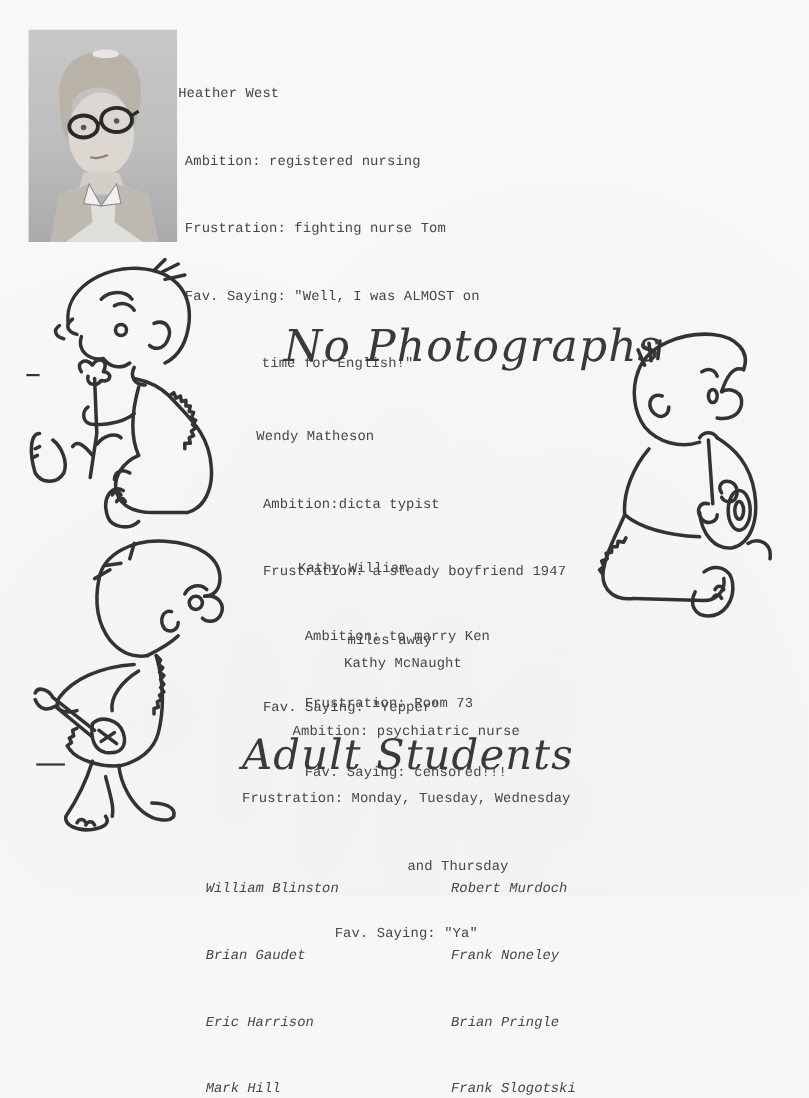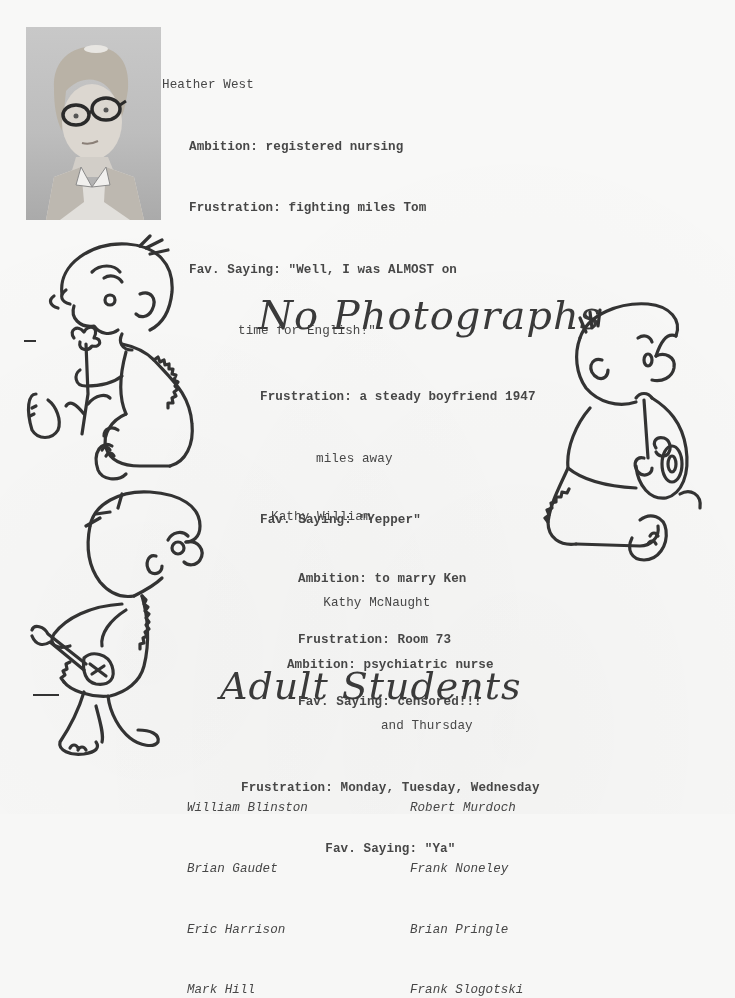--- a/index.html
+++ b/index.html
@@ -26,21 +26,21 @@
     }
     .typed {
       position: absolute;
       font-size: 12.6px;
       line-height: 20.5px;
       white-space: pre;
       letter-spacing: 0.1px;
       color: #474747;
     }
     .typed .line { display: block; }
-    .indent1 { padding-left: 27px; font-weight: bold; }
+    .indent1 { padding-left: 6px; }
     .indent-wrap { padding-left: 76px; }
 
     .script-title {
       position: absolute;
       font-family: "DejaVu Serif", "Liberation Serif", serif;
       font-style: italic;
       color: #3a3a3a;
       white-space: nowrap;
       letter-spacing: 1px;
     }
@@ -100,45 +100,47 @@
       <path d="M28 150 L55 140 L58 175 L34 193 L20 193 Z" fill="#bdb8b0"></path>
       <path d="M108 150 L80 140 L78 175 L104 193 L118 193 Z" fill="#bdb8b0"></path>
       <path d="M55 140 L66 160 L50 158 Z" fill="#f1f0ee" stroke="#8a8a8a" stroke-width="1"></path>
       <path d="M80 140 L66 160 L84 158 Z" fill="#f1f0ee" stroke="#8a8a8a" stroke-width="1"></path>
     </svg>
   </div>
 
   <div class="typed" style="left:162px; top:34px;">
     <span class="line">Heather West</span>
     <span class="line indent1">Ambition: registered nursing</span>
-    <span class="line indent1">Frustration: fighting miles Tom</span>
+    <span class="line indent1">Frustration: fighting nurse Tom</span>
     <span class="line indent1">Fav. Saying: "Well, I was ALMOST on</span>
     <span class="line indent-wrap">time for English!"</span>
   </div>
 
   <div class="script-title" style="left:258px; top:292px; font-size:40px;">No Photographs</div>
 
   <div class="typed" style="left:233px; top:346px;">
+    <span class="line">Wendy Matheson</span>
+    <span class="line indent1">Ambition:dicta typist</span>
     <span class="line indent1">Frustration: a steady boyfriend 1947</span>
     <span class="line" style="padding-left:83px;">miles away</span>
     <span class="line indent1">Fav. Saying: "Yepper"</span>
   </div>
 
   <div class="typed" style="left:271px; top:466px;">
     <span class="line">Kathy William</span>
     <span class="line indent1">Ambition: to marry Ken</span>
     <span class="line indent1">Frustration: Room 73</span>
     <span class="line indent1">Fav. Saying: censored!!!</span>
   </div>
 
   <div class="typed" style="left:214px; top:552px;text-align:center;">
     <span class="line">Kathy McNaught</span>
     <span class="line indent1">Ambition: psychiatric nurse</span>
+    <span class="line indent1">Frustration: Monday, Tuesday, Wednesday</span>
     <span class="line" style="padding-left:100px;">and Thursday</span>
-    <span class="line indent1">Frustration: Monday, Tuesday, Wednesday</span>
     <span class="line indent1">Fav. Saying: "Ya"</span>
   </div>
 
   <div class="script-title" style="left:220px; top:664px; font-size:38px;">Adult Students</div>
 
   <div class="names-col" style="left:187px; top:758px;">
     <span class="line">William Blinston</span>
     <span class="line">Brian Gaudet</span>
     <span class="line">Eric Harrison</span>
     <span class="line">Mark Hill</span>

